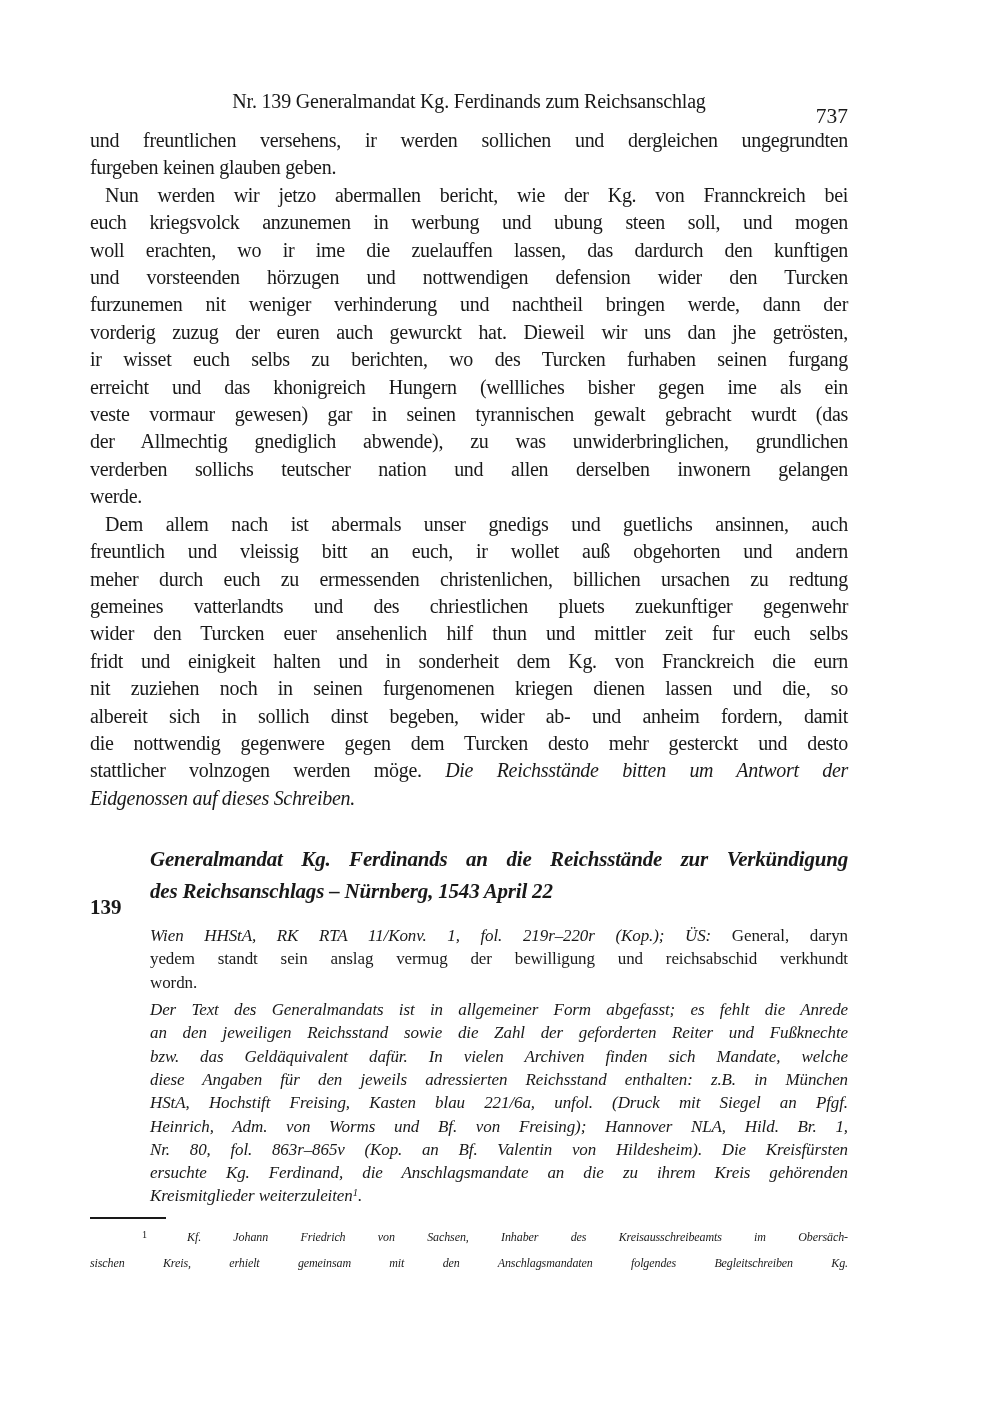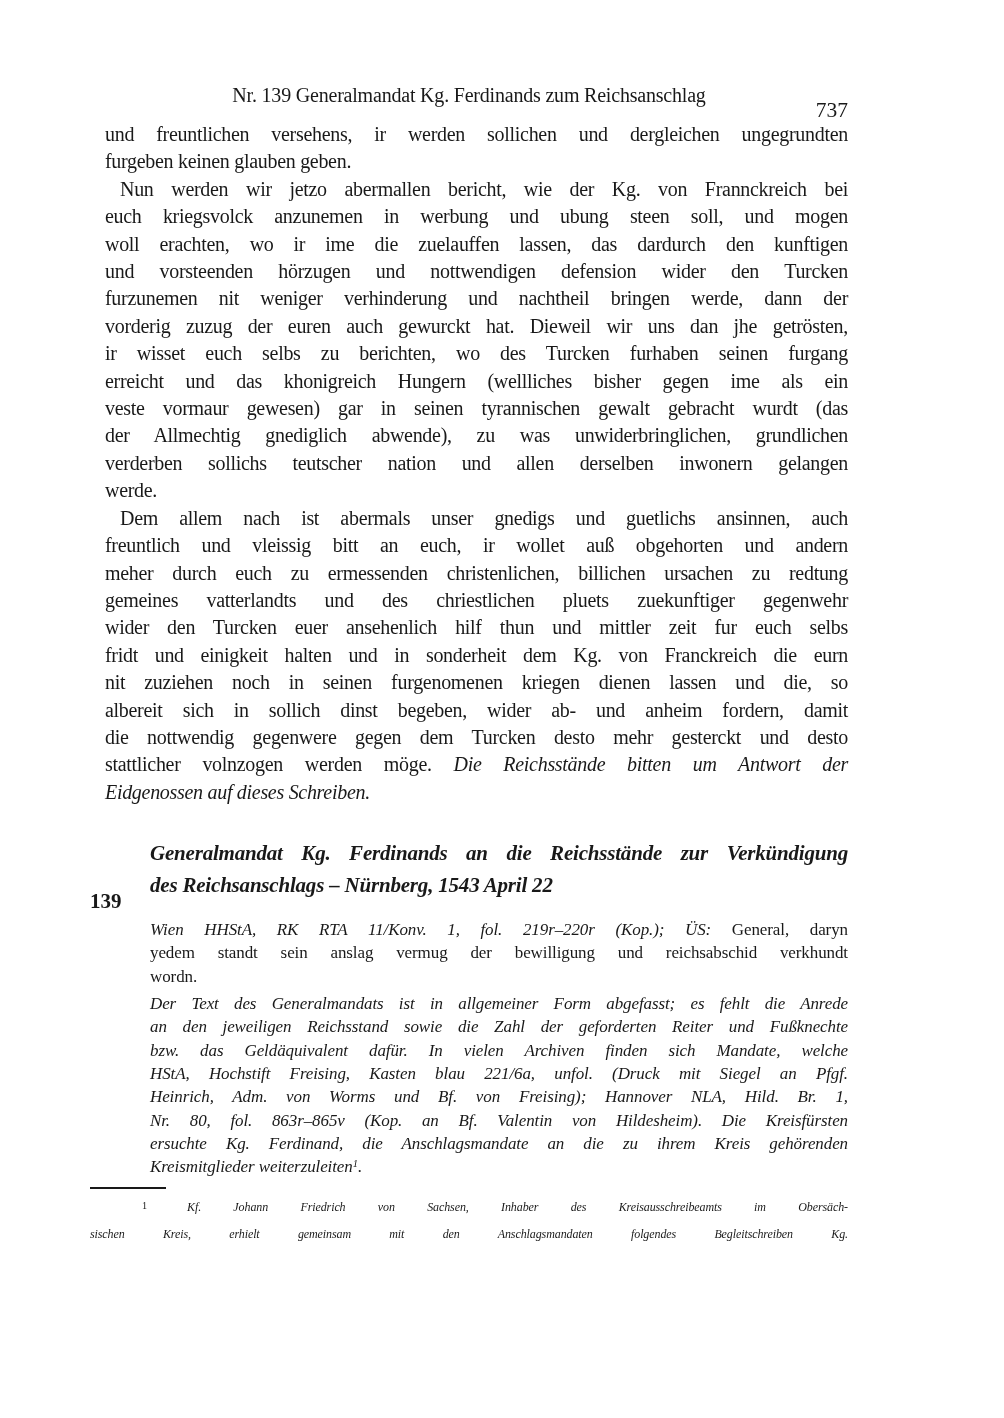--- a/index.html
+++ b/index.html
@@ -4,29 +4,29 @@
 <style>
   html,body{margin:0;padding:0;background:#e8e8e8;}
   .page{
     position:relative;
     width:1004px;height:1418px;
     background:#ffffff;
     color:#191919;
     font-family:"Liberation Serif", serif;
     overflow:hidden;
   }
-  .content{position:absolute;left:90px;top:6px;width:758px;}
+  .content{position:absolute;left:90px;top:12px;width:758px;}
 
   
   .running-head{position:relative;margin-top:76px;height:26px;font-size:20px;line-height:26px;}
   .rh-title{display:block;text-align:center;letter-spacing:-0.2px;}
   .rh-page{position:absolute;right:0;top:-2px;font-size:21.5px;margin-top:17px;}
 
   
-  .body-block{margin-top:13px;font-size:20px;line-height:27.4px;letter-spacing:-0.3px;margin-left:15px;}
+  .body-block{margin-top:13px;font-size:20px;line-height:27.4px;letter-spacing:-0.3px;}
   .ln{text-align:justify;text-align-last:justify;white-space:normal;}
   .ln-last{text-align-last:left;}
   .indent{text-indent:15px;}
   .it{font-style:italic;}
 
   
   .entry{margin-top:31px;display:grid;grid-template-columns:60px 1fr;font-size:21px;line-height:32px;}
   .entry-num{font-weight:bold;margin-top:48px;}
   .entry-title{font-weight:bold;font-style:italic;letter-spacing:-0.2px;}
 
@@ -94,20 +94,21 @@
     <div class="small-block prov">
       <div class="ln"><span class="it">Wien HHStA, RK RTA 11/Konv. 1, fol. 219r–220r (Kop.); ÜS: </span><span>General, daryn</span></div>
       <div class="ln">yedem standt sein anslag vermug der bewilligung und reichsabschid verkhundt</div>
       <div class="ln ln-last">wordn.</div>
     </div>
 
     <div class="small-block comm">
       <div class="ln">Der Text des Generalmandats ist in allgemeiner Form abgefasst; es fehlt die Anrede</div>
       <div class="ln">an den jeweiligen Reichsstand sowie die Zahl der geforderten Reiter und Fußknechte</div>
       <div class="ln">bzw. das Geldäquivalent dafür. In vielen Archiven finden sich Mandate, welche</div>
+      <div class="ln">diese Angaben für den jeweils adressierten Reichsstand enthalten: z.B. in München</div>
       <div class="ln">HStA, Hochstift Freising, Kasten blau 221/6a, unfol. (Druck mit Siegel an Pfgf.</div>
       <div class="ln">Heinrich, Adm. von Worms und Bf. von Freising); Hannover NLA, Hild. Br. 1,</div>
       <div class="ln">Nr. 80, fol. 863r–865v (Kop. an Bf. Valentin von Hildesheim). Die Kreisfürsten</div>
       <div class="ln">ersuchte Kg. Ferdinand, die Anschlagsmandate an die zu ihrem Kreis gehörenden</div>
       <div class="ln ln-last"><span>Kreismitglieder weiterzuleiten</span><span class="sup">1</span><span>.</span></div>
     </div>
 
     <div class="fn-rule"></div>
 
     <div class="footnote">

